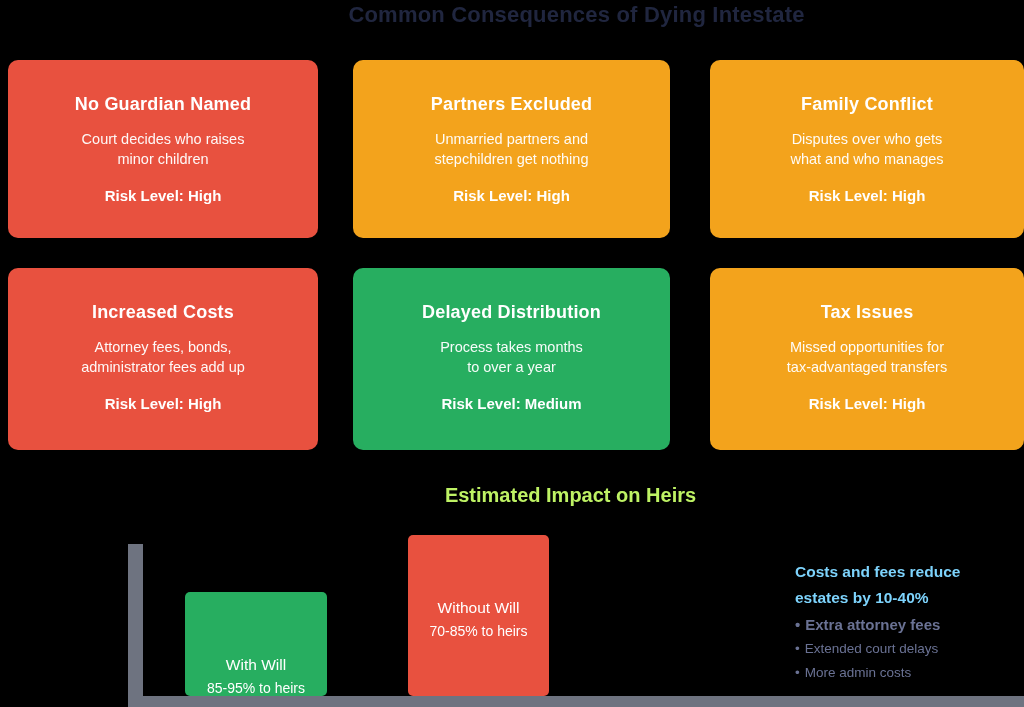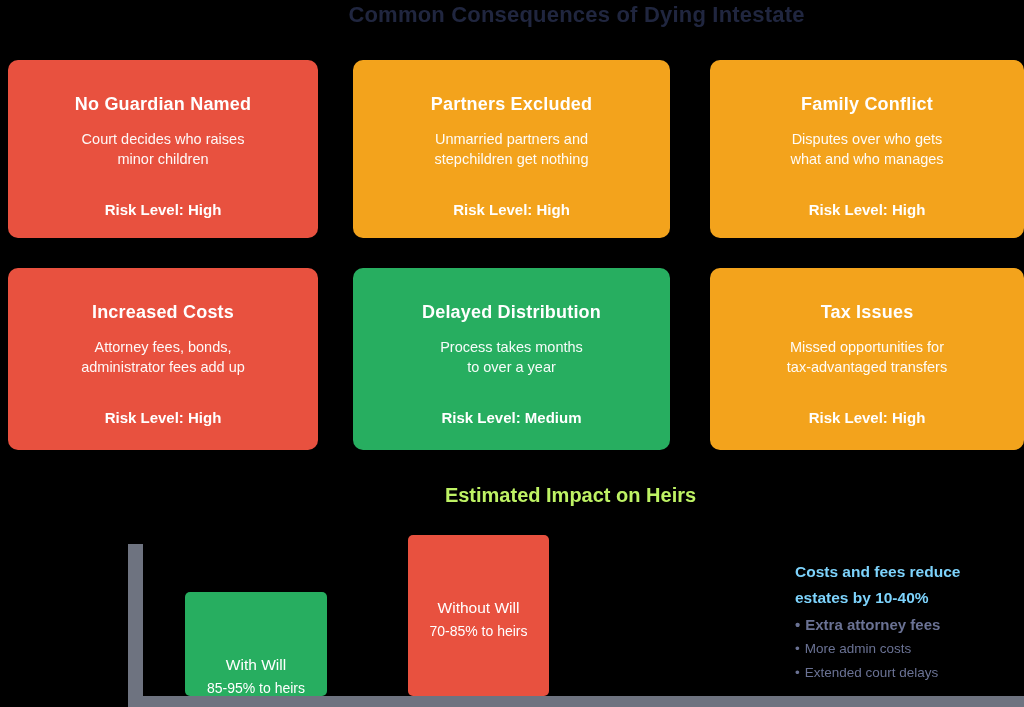--- a/index.html
+++ b/index.html
@@ -12,21 +12,21 @@
     text-align:center;font-size:22px;font-weight:bold;color:#20263F;
     letter-spacing:.2px;
   }
   .card{
     position:absolute;border-radius:10px;color:#ffffff;text-align:center;
     display:flex;flex-direction:column;align-items:center;
     padding-top:34px;box-sizing:border-box;
   }
   .card-title{font-size:18px;font-weight:bold;margin-bottom:14px;letter-spacing:.2px;}
   .card-body{font-size:14.5px;line-height:20px;color:rgba(255,255,255,.96);}
-  .card-risk{font-size:15px;font-weight:bold;margin-top:32px;}
+  .card-risk{font-size:15px;font-weight:bold;margin-top:18px;}
   .chart-title{
     position:absolute;left:117px;right:0;top:484px;margin:0;
     text-align:center;font-size:20px;font-weight:bold;color:#bef264;
   }
   .y-axis{position:absolute;left:128px;top:544px;width:15px;height:163px;}
   .x-axis{position:absolute;left:128px;top:696px;right:0;height:11px;}
   .bar{position:absolute;border-radius:5px;color:#fff;text-align:center;}
   .bar-text{position:absolute;top:64px;left:0;right:0;}
   .bar-label{font-size:15.5px;font-weight:normal;margin-bottom:6px;}
   .bar-sublabel{font-size:14px;}
@@ -118,21 +118,21 @@
   </div>
 
   <div class="notes">
     <div class="note-bold">Costs and fees reduce</div>
     <div class="note-bold">estates by 10-40%</div>
     <div class="note-bullets">
       <div class="note-bullet emph">
         <span class="dot">•</span><span>Extra attorney fees</span>
       </div>
       <div class="note-bullet">
-        <span class="dot">•</span><span>More admin costs</span>
+        <span class="dot">•</span><span>Extended court delays</span>
       </div>
       <div class="note-bullet">
-        <span class="dot">•</span><span>Extended court delays</span>
+        <span class="dot">•</span><span>More admin costs</span>
       </div>
     </div>
   </div>
 
 </div>
 
 </body></html>

